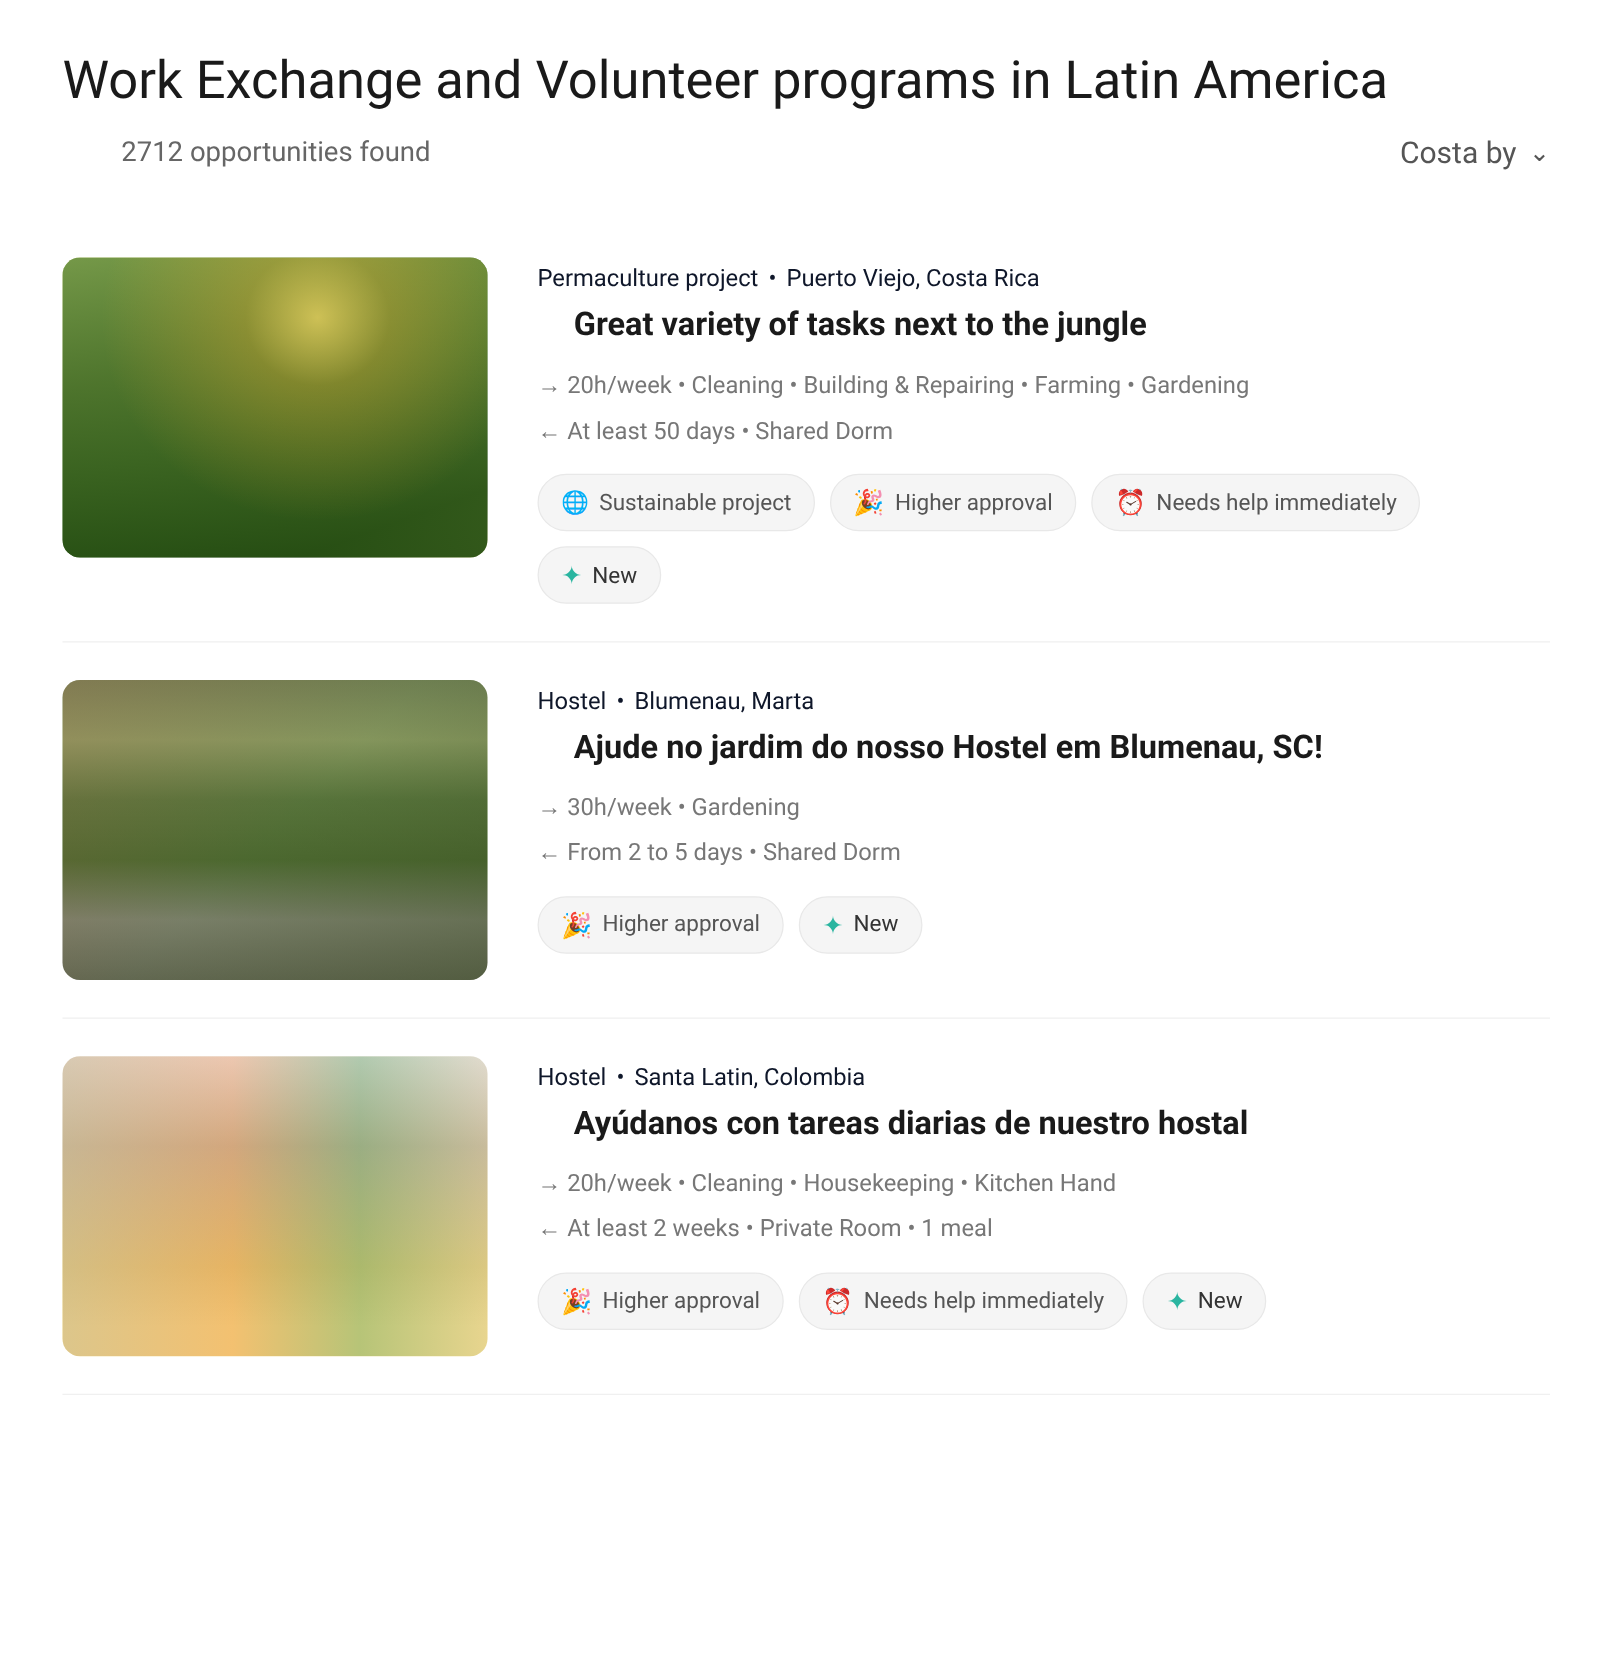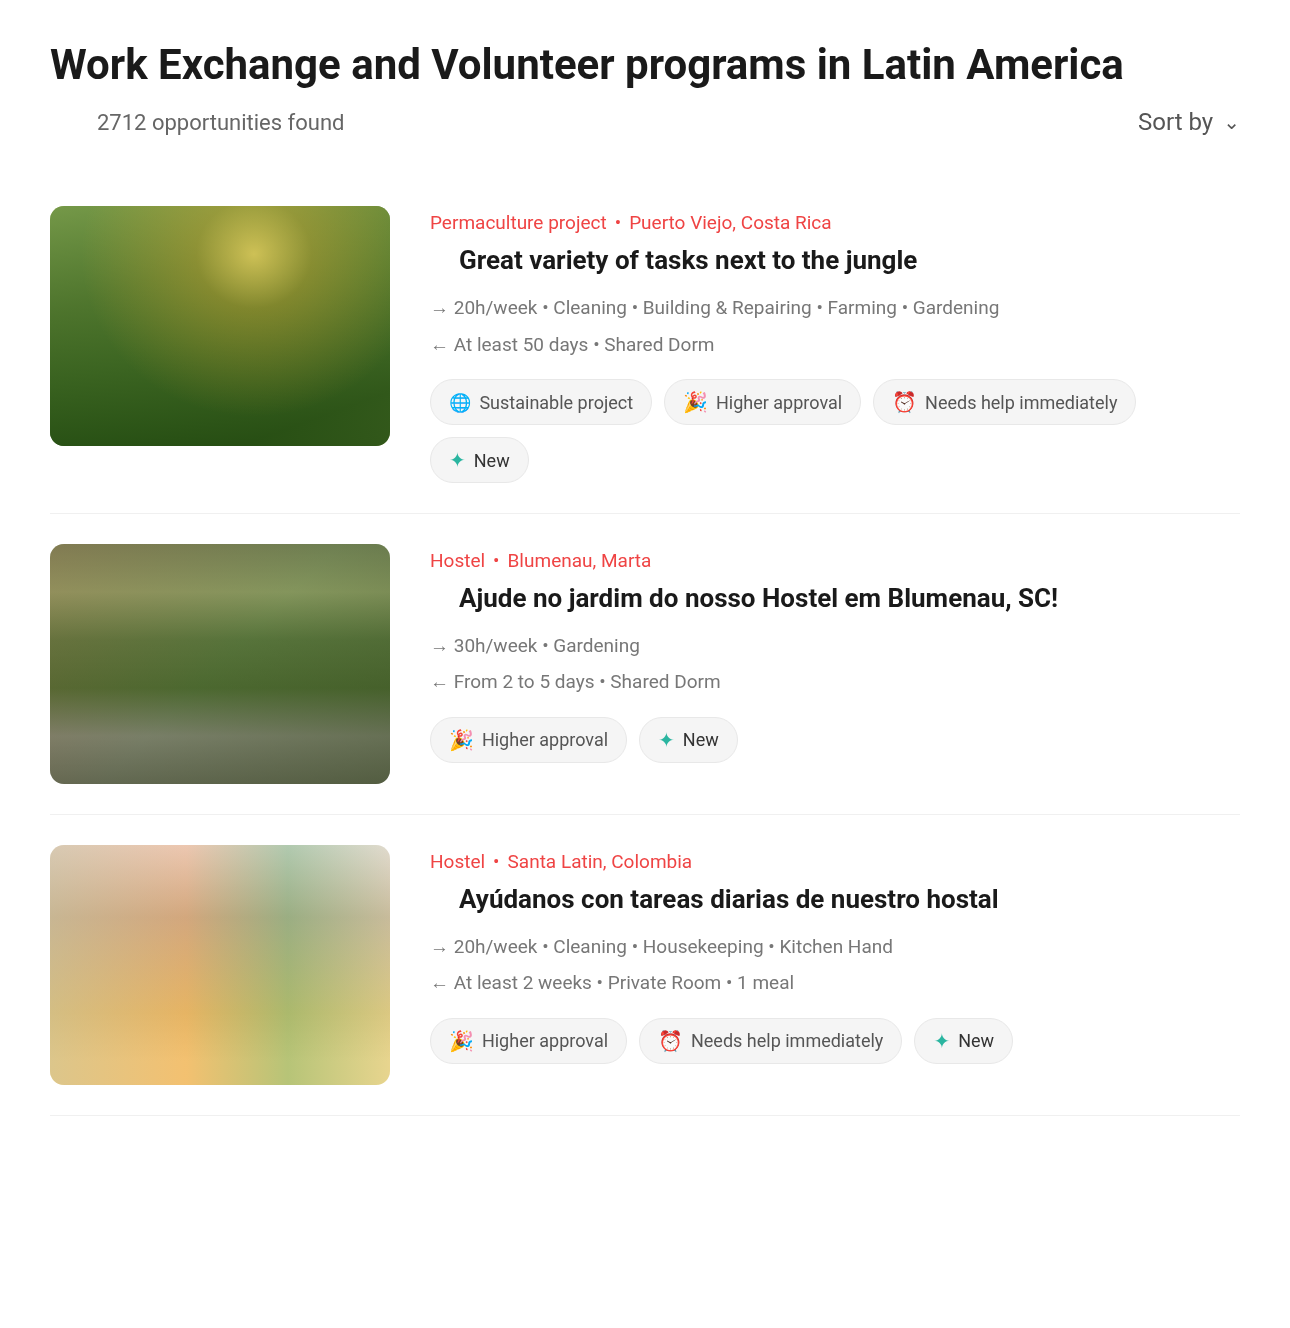--- a/index.html
+++ b/index.html
@@ -10,21 +10,21 @@
     body {
       font-family: -apple-system, BlinkMacSystemFont, 'Segoe UI', Roboto, sans-serif;
       background: #ffffff;
       color: #333;
       width: 1290px;
       min-height: 1328px;
       padding: 40px 50px;
     }
     .page-title {
       font-size: 42px;
-      font-weight: 700;
+      font-weight: 400;
       color: #1a1a1a;
       line-height: 1.2;
       margin-bottom: 18px;
     }
     .results-header {
       display: flex;
       align-items: center;
       justify-content: space-between;
       margin-bottom: 40px;
       margin-left: 47px;
@@ -92,21 +92,21 @@
       position: absolute;
       top: 0; left: 0; right: 0; bottom: 0;
       background: linear-gradient(90deg, rgba(200,180,150,0.5) 0%, rgba(255,100,50,0.2) 40%, rgba(50,150,100,0.3) 70%, rgba(200,200,200,0.2) 100%);
     }
     .listing-content {
       flex: 1;
       padding-top: 5px;
     }
     .listing-category {
       font-size: 19px;
-      color: #ef4444;
+      color: #0f172a;
       margin-bottom: 10px;
     }
     .listing-category .separator {
       margin: 0 8px;
     }
     .listing-title {
       font-size: 26px;
       font-weight: 700;
       color: #1a1a1a;
       margin-bottom: 16px;
@@ -154,21 +154,21 @@
     }
   </style>
 </head>
 <body>
 
 <h1 class="page-title">Work Exchange and Volunteer programs in Latin America</h1>
 
 <div class="results-header">
   <span class="results-count">2712 opportunities found</span>
   <div class="sort-by">
-    <span>Sort by</span>
+    <span>Costa by</span>
     <span class="chevron">⌄</span>
   </div>
 </div>
 
 <div id="listings-container">
     <div class="listing-card">
       <div class="listing-image img-jungle"></div>
       <div class="listing-content">
         <div class="listing-category"><span>Permaculture project</span><span class="separator">•</span><span>Puerto Viejo, Costa Rica</span></div>
         <div class="listing-title">Great variety of tasks next to the jungle</div>

